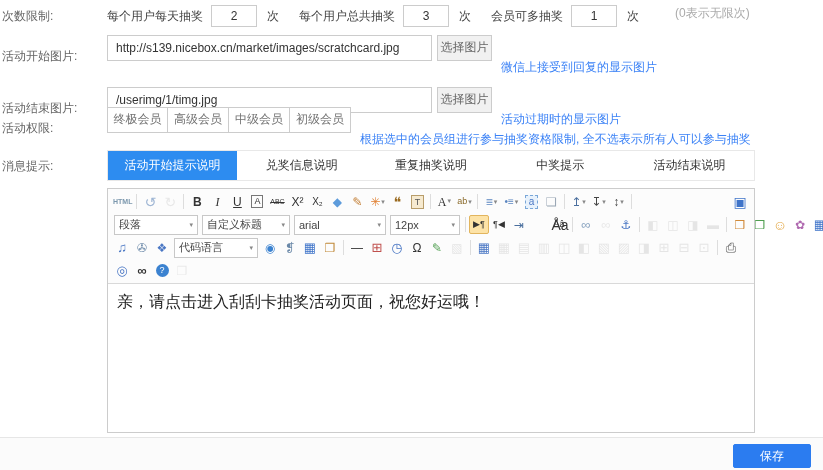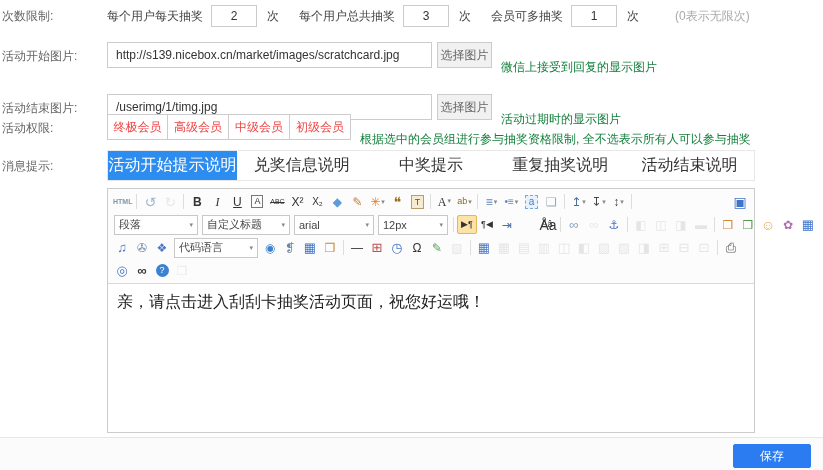--- a/index.html
+++ b/index.html
@@ -4,60 +4,60 @@
 <style>
   * { margin:0; padding:0; box-sizing:border-box; }
   body { background:#fff; }
   #app {
     position:relative; width:823px; height:470px; background:#ffffff;
     font-family:"Liberation Sans","DejaVu Sans",sans-serif; font-size:12px; color:#444;
     overflow:hidden;
   }
   .form-row { position:absolute; left:0; right:0; display:flex; align-items:center; }
   .row-label { position:absolute; left:2px; color:#666; font-size:12px; }
-  .row-content { position:absolute; left:107px; display:flex; align-items:center; }
+  .row-content { position:absolute; left:107px; display:flex; align-items:flex-start; }
 
   
   .limit-field { display:flex; align-items:center; margin-right:20px; }
   .limit-field .lf-label { color:#444; margin-right:8px; }
   .limit-field input {
     width:46px; height:22px; border:1px solid #ccc; text-align:center;
     font-size:12px; color:#333; font-family:inherit;
   }
   .limit-field .lf-suffix { margin-left:10px; color:#444; }
   .limits-hint { color:#aaa; margin-left:16px; }
 
   
   .img-input {
     width:325px; height:26px; border:1px solid #ccc; padding:0 8px;
     font-size:12px; color:#333; font-family:inherit;
   }
   .choose-btn {
     margin-left:5px; width:55px; height:26px; background:#f1f1f1;
     border:1px solid #ccc; color:#666; font-size:12px; font-family:inherit; cursor:pointer;
   }
-  .row-hint { color:#15803d; margin-left:9px;margin-top:24px; }
+  .row-hint { color:#3b82f6; margin-left:9px;margin-top:24px; }
 
   
   .perm-group { display:flex; }
   .perm-btn {
     min-width:61px; height:26px; background:#fff; border:1px solid #ccc;
     border-left:none; display:flex; align-items:center; justify-content:center;
-    color:#ef4444; cursor:pointer; padding:0 4px;
+    color:#737373; cursor:pointer; padding:0 4px;
   }
   .perm-btn:first-child { border-left:1px solid #ccc; }
 
   
   .tabs {
     position:absolute; left:107px; top:150px; width:648px; height:31px;
     display:flex; border:1px solid #e8e8e8; background:#fff;
   }
   .tab {
     flex:1; display:flex; align-items:center; justify-content:center;
-    color:#333; cursor:pointer; font-size:16px;
+    color:#333; cursor:pointer; font-size:12px;
   }
   .tab.active { background:#2d8cf0; color:#fff; }
 
   
   .editor {
     position:absolute; left:107px; top:188px; width:648px; height:245px;
     border:1px solid #ccc; background:#fff; display:flex; flex-direction:column;
   }
   .editor-toolbar { background:#fcfcfc; border-bottom:1px solid #d9d9d9; padding:1px 0; }
   .tb-row { height:23px; display:flex; align-items:center; padding:0 4px; }
@@ -160,22 +160,22 @@
           <div class="perm-btn">初级会员</div>
         </div>
       <span class="row-hint">根据选中的会员组进行参与抽奖资格限制, 全不选表示所有人可以参与抽奖</span>
     </div>
   </div>
 
   <span class="row-label" style="top:158px;">消息提示:</span>
   <div class="tabs" id="message-tabs">
       <div class="tab active">活动开始提示说明</div>
       <div class="tab">兑奖信息说明</div>
+      <div class="tab">重复抽奖说明</div>
       <div class="tab">中奖提示</div>
-      <div class="tab">重复抽奖说明</div>
       <div class="tab">活动结束说明</div>
     </div>
 
   <div class="editor">
     <div class="editor-toolbar" id="editor-toolbar">
         <div class="tb-row">
           <span class="tb-icon bold">
             <span style="color: rgb(123, 151, 173); font-size: 7px;">HTML</span>
           </span>
           <span class="tb-sep"></span>
@@ -268,21 +268,21 @@
         </div>
         <div class="tb-row">
           <span class="tb-select" style="width: 84px;">
             <span>段落</span>
             <span class="tb-caret">▾</span>
           </span>
           <span class="tb-select" style="width: 88px;">
             <span>自定义标题</span>
             <span class="tb-caret">▾</span>
           </span>
-          <span class="tb-select" style="width: 80px;">
+          <span class="tb-select" style="width: 92px;">
             <span>arial</span>
             <span class="tb-caret">▾</span>
           </span>
           <span class="tb-select" style="width: 70px;">
             <span>12px</span>
             <span class="tb-caret">▾</span>
           </span>
           <span class="tb-sep"></span>
           <span class="tb-icon hl">
             <span style="color: rgb(51, 51, 51); font-size: 9px;">▶¶</span>

